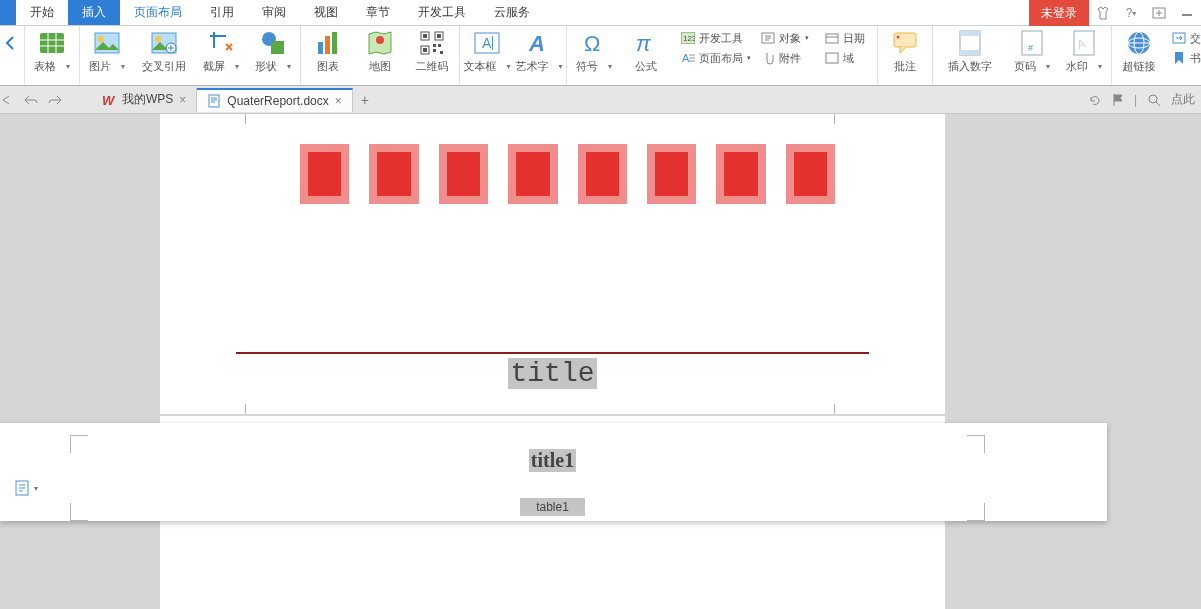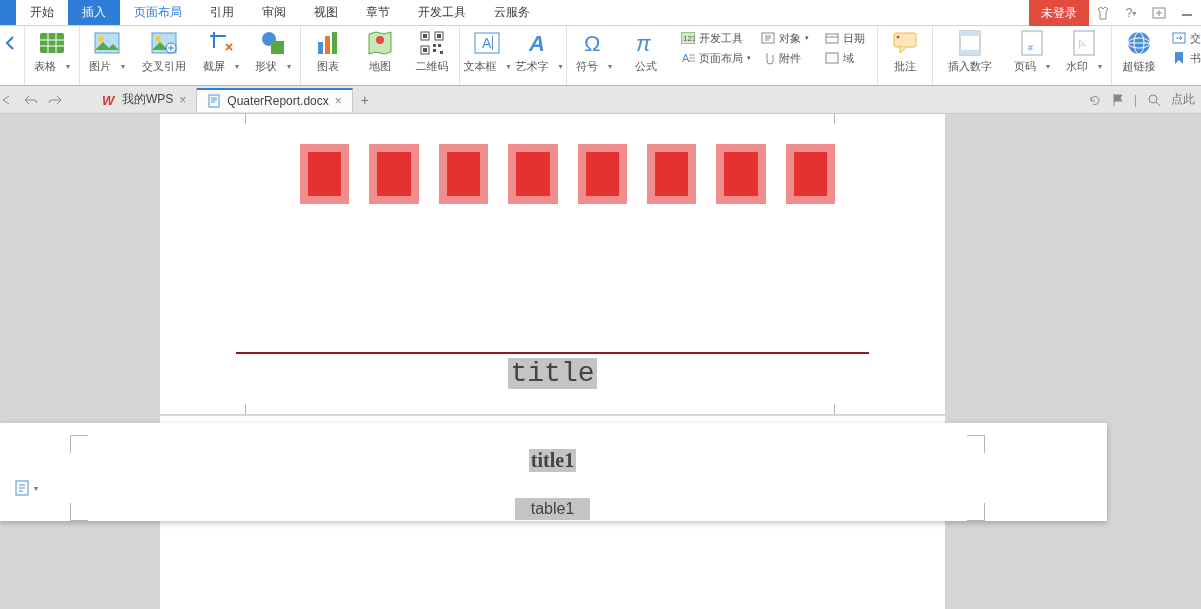--- a/index.html
+++ b/index.html
@@ -40,21 +40,21 @@
 
 
 .docarea { position:absolute; top:114px; bottom:0; left:0; right:0; overflow:hidden; }
 .page { position:absolute; left:160px; width:785px; background:#fff; }
 .page1 { top:0; height:300px;text-decoration:underline; }
 .page2 { top:302px; height:400px; }
 .rule { margin:238px 76px 0 76px; border-top:2px solid #8c1b1b; }
 .doc-title { font-family:"Courier New",monospace; font-size:28px; background:#c4c4c4; display:inline-block; padding:0 2px; }
 .center { text-align:center; }
 .subtitle { font-family:"Times New Roman",serif; font-size:20px; font-weight:bold; background:#c4c4c4; display:inline-block; padding:0 2px;}
-.tablelabel { font-family:Arial; font-size:16px; background:#c4c4c4; display:inline-block; padding:2px 16px;text-align:right;}
+.tablelabel { font-family:Arial; font-size:12px; background:#c4c4c4; display:inline-block; padding:2px 16px;text-align:right;}
 .redacted { position:absolute; top:30px; left:140px; right:110px; height:60px; display:flex; gap:20px; }
 .redblock { flex:1; background:
   linear-gradient(#f08d8d,#f08d8d); position:relative; }
 .redblock::after{content:"";position:absolute;inset:8px;background:#e63131;}
 
 
 .floatpanel { position:absolute; top:309px; left:0; right:94px; height:98px; background:#fff; box-shadow:0 2px 6px rgba(0,0,0,0.25); }
 .floatpanel .content { position:absolute; left:160px; width:785px; top:12px; bottom:0;}
 .sidetool { position:absolute; left:14px; top:56px; display:flex; align-items:center; gap:4px; color:#3a78c3; cursor:pointer;}
 .cornermark { position:absolute; width:18px; height:18px; border-color:#b5b5b5; }

